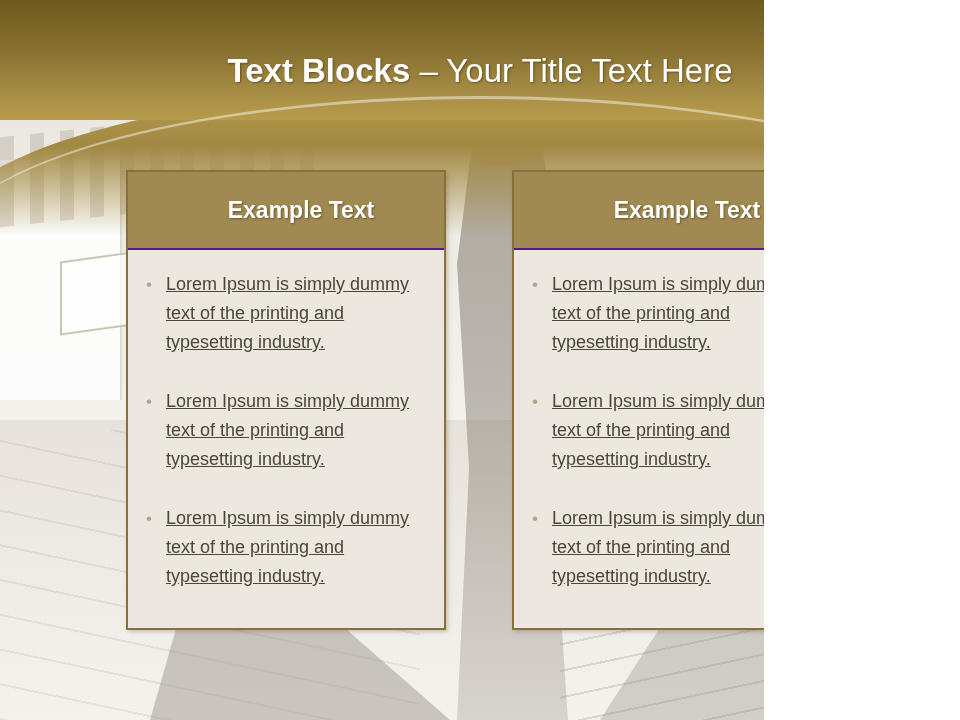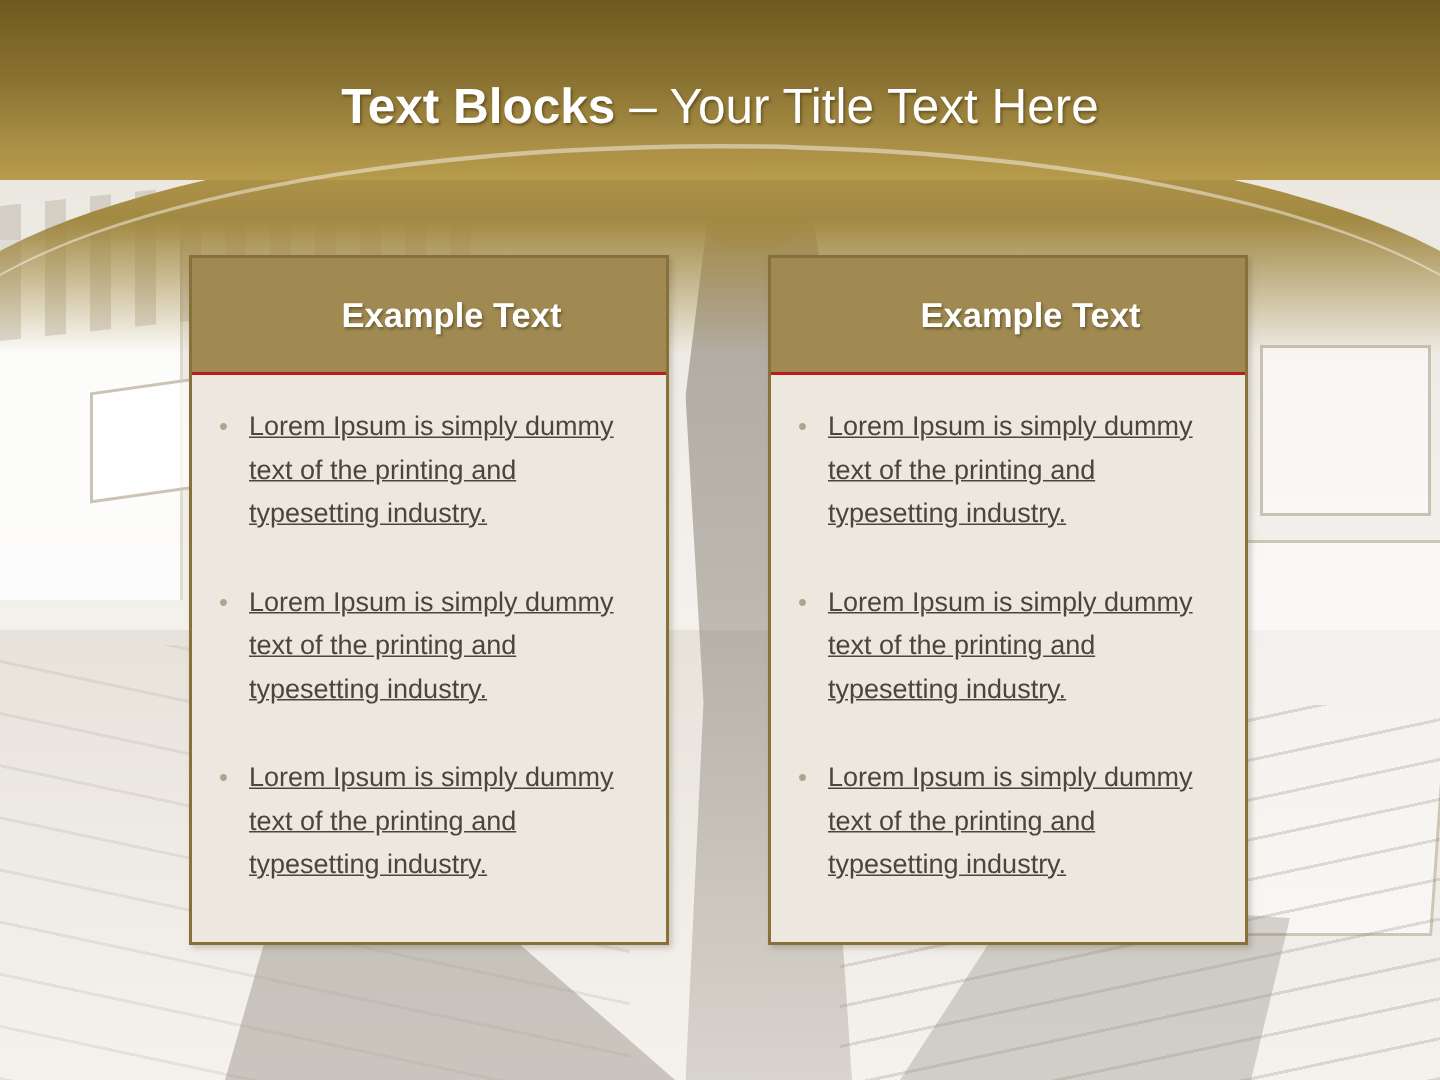--- a/index.html
+++ b/index.html
@@ -8,21 +8,21 @@
     background: #ffffff;
   }
   body {
     width: 960px;
     height: 720px;
     font-family: "Liberation Sans", sans-serif;
     overflow: hidden;
   }
   .slide {
     position: relative;
-    width: 960px;
+    width: 764px;
     height: 720px;
     overflow: hidden;
     background: #737373;
   }
 
   
   .bg-photo {
     position: absolute;
     left: 0; top: 0;
     width: 960px; height: 720px;
@@ -166,21 +166,21 @@
     box-sizing: border-box;
     background: #ece8df;
     box-shadow: 2px 2px 4px rgba(80,70,45,.25);
   }
   #card-left  { left: 126px; top: 170px; width: 320px; height: 460px; }
   #card-right { left: 512px; top: 170px; width: 320px; height: 460px; }
 
   .card-header {
     height: 78px;
     background: #a08a52;
-    border-bottom: 2px solid #b91c1c;
+    border-bottom: 2px solid #4c1d95;
     display: flex;
     align-items: center;
     justify-content: center;
     box-sizing: border-box;
     padding-left: 30px;
   }
   .card-header-text {
     font-size: 23px;
     font-weight: bold;
     color: #ffffff;

